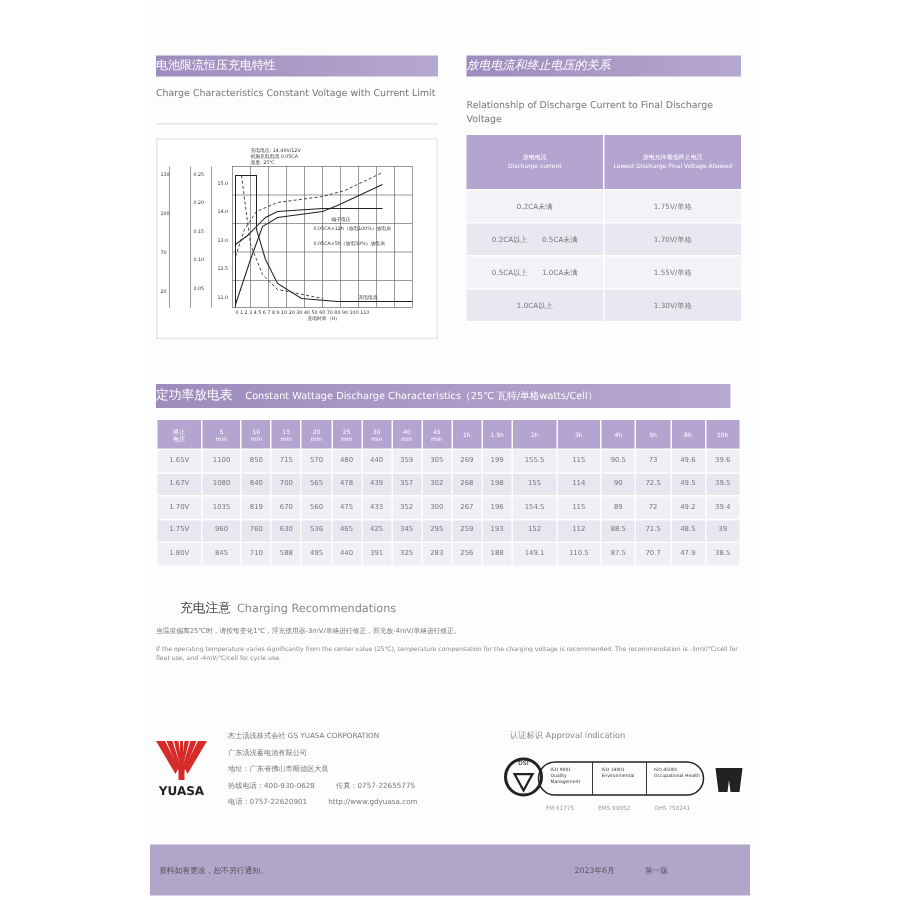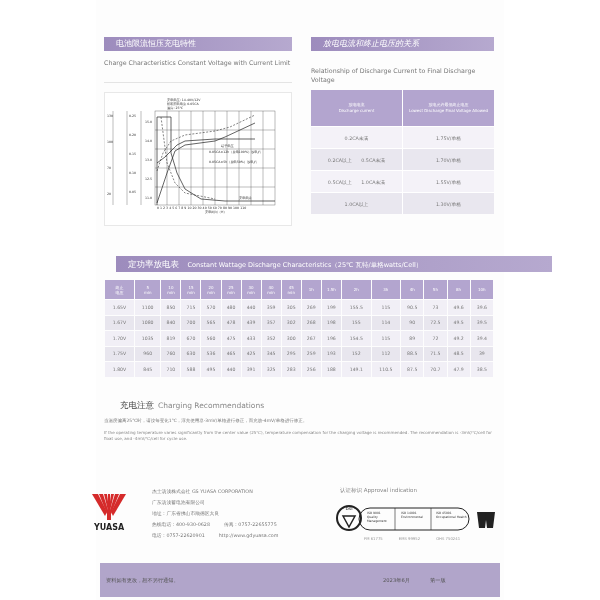--- a/index.html
+++ b/index.html
@@ -1,19 +1,19 @@
 <!DOCTYPE html>
 <html><head>
 <meta charset="utf-8">
 <style>
   * { box-sizing: border-box; margin: 0; padding: 0; }
   html, body { width: 600px; height: 600px; background: #ffffff; overflow: hidden; }
   body { font-family: "DejaVu Sans", sans-serif; color: #555; position: relative; }
   .page { position: absolute; left: 96px; top: 0; width: 408px; height: 600px; background: #fdfdfd; }
-  .band { position: absolute; background: linear-gradient(90deg,#9d8cbd,#b6a9cf); color: #fff; font-size: 8px; line-height: 14px; padding-left: 12px; }
+  .band { position: absolute; background: linear-gradient(90deg,#9d8cbd,#b6a9cf); color: #fff; font-size: 8px; line-height: 14px; padding-left: 0; }
   .sub { position: absolute; font-size: 6.3px; line-height: 9px; color: #777; }
   .rule { position: absolute; height: 1px; background: #e4e4e4; }
 
   
   .chart { position: absolute; left: 104px; top: 92px; width: 188px; height: 134px; background: #fff; border: 1px solid #e8e8e8; }
 
   
   .dtable { position: absolute; left: 311px; top: 90px; width: 183px; }
   .dtable .hdr { display: flex; height: 36px; background: #b3a5cf; color: #fff; }
   .dtable .hdr div { flex: 1; display: flex; flex-direction: column; align-items: center; justify-content: center; font-size: 4px; line-height: 6px; text-align: center; border-right: 1px solid #fff; }
@@ -30,21 +30,21 @@
   .wtable td { font-size: 4.6px; color: #777; text-align: center; height: 14.5px; }
   .wtable tr:nth-child(odd) td { background: #f1eff6; }
   .wtable tr:nth-child(even) td { background: #e8e6ee; }
 
   .charge-title { position: absolute; left: 120px; top: 400px; font-size: 8.5px; color: #444; }
   .charge-title span.en { color: #888; font-size: 7.5px; margin-left: 4px; }
   .charge-cn { position: absolute; left: 104px; top: 418px; font-size: 4.5px; color: #777; }
   .charge-en { position: absolute; left: 104px; top: 430px; width: 392px; font-size: 4.1px; line-height: 6.3px; color: #888; }
 
   
-  .logo { position: absolute; left: 88px; top: 492px; width: 42px; }
+  .logo { position: absolute; left: 100px; top: 492px; width: 42px; }
   .contact { position: absolute; left: 152px; top: 486px; font-size: 4.8px; color: #777; line-height: 11px; }
   .contact .line { display: flex; gap: 14px; }
   .approval { position: absolute; left: 340px; top: 487px; font-size: 5.5px; color: #888; }
   .certs { position: absolute; left: 335px; top: 500px; width: 165px; height: 50px; }
   .cert-codes { position: absolute; left: 364px; top: 536px; display: flex; gap: 16px; font-size: 3.8px; color: #999; }
 
   .foot { position: absolute; left: 100px; top: 563px; width: 400px; height: 34px; background: #b1a5ca; font-size: 5.2px; color: #555; }
   .foot .left { position: absolute; left: 6px; top: 14px; }
   .foot .date { position: absolute; left: 283px; top: 14px; }
   .foot .ed { position: absolute; left: 330px; top: 14px; }
@@ -147,21 +147,21 @@
   <div class="row odd">
       <div>0.5CA以上　　1.0CA未满</div>
       <div>1.55V/单格</div>
     </div>
   <div class="row even">
       <div>1.0CA以上</div>
       <div>1.30V/单格</div>
     </div>
 </div>
 
-<div class="band" style="left:116px;top:256px;width:436px;height:16px;line-height:16px;">
+<div class="band" style="left:104px;top:256px;width:383px;height:16px;line-height:16px;">
   <span style="font-size:8.5px;">定功率放电表</span>
   <span style="font-size:6.5px;margin-left:6px;">Constant Wattage Discharge Characteristics（25℃ 瓦特/单格watts/Cell）</span>
 </div>
 
 <table class="wtable">
   <thead>
     <tr id="whead">
         <th>
           <div>终止</div>
           <div>电压</div>

